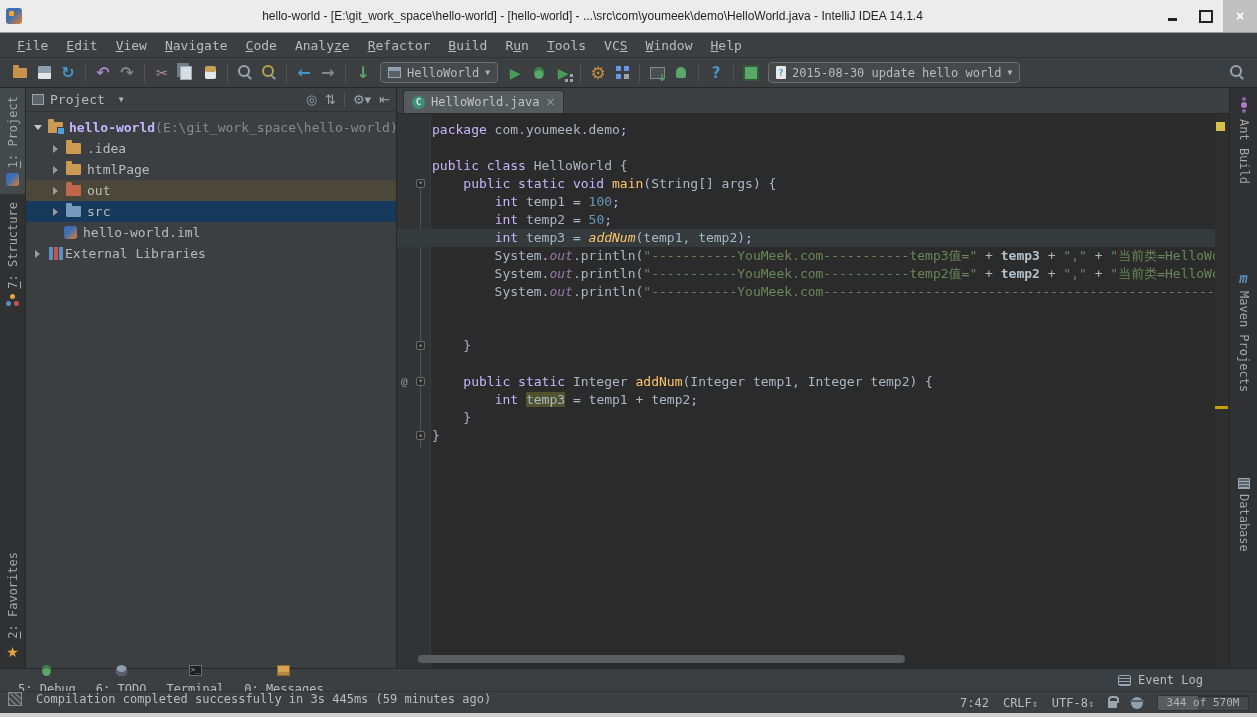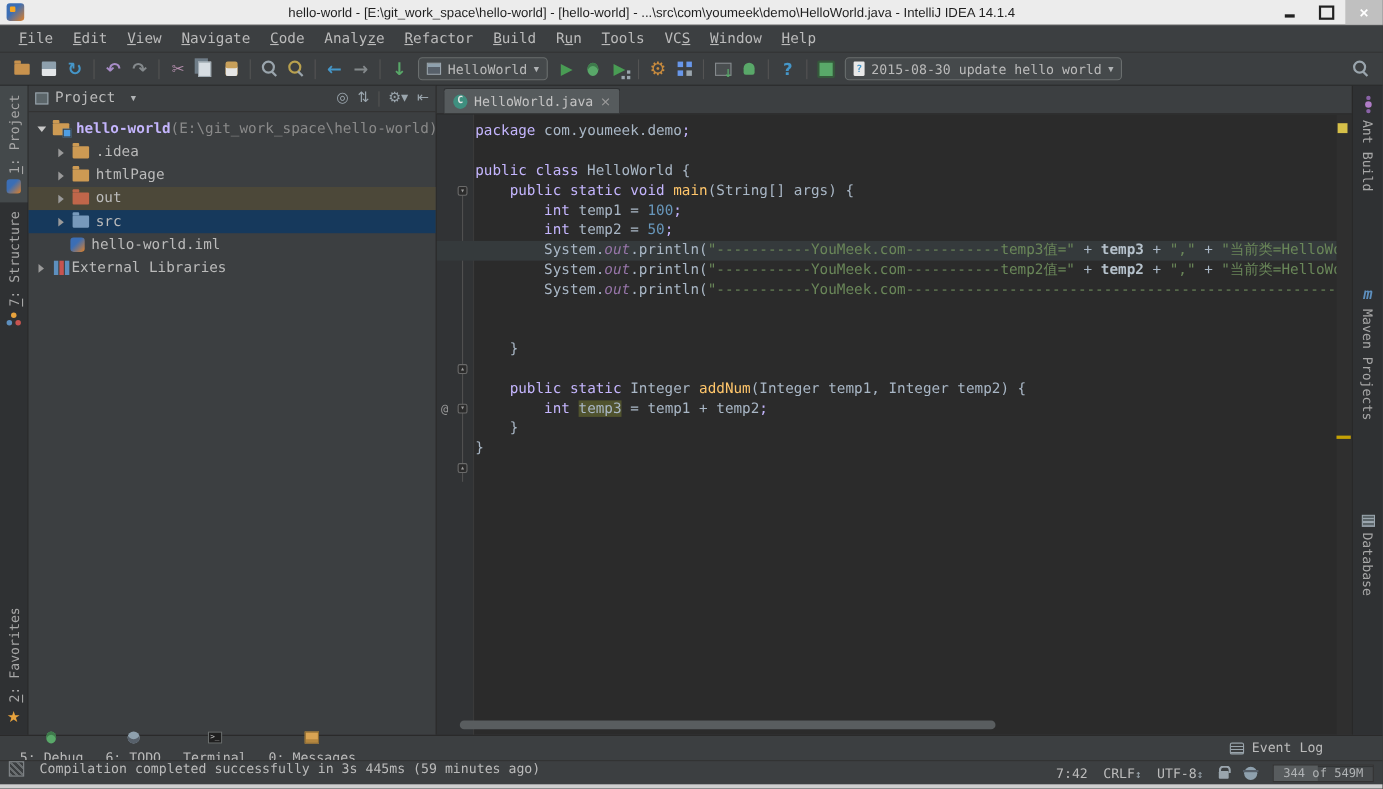--- a/index.html
+++ b/index.html
@@ -1,21 +1,21 @@
 <!DOCTYPE html>
 <html><head>
 <meta charset="utf-8">
 <style>
   * { box-sizing: border-box; margin: 0; padding: 0; }
   html,body { width:1257px; height:717px; overflow:hidden; background:#3c3f41;
               font-family:"DejaVu Sans Mono", monospace; }
   .app { position:relative; width:1257px; height:717px; display:flex; flex-direction:column; }
 
   
-  .titlebar { height:23px; background:#ececec; display:flex; align-items:center;
+  .titlebar { height:33px; background:#ececec; display:flex; align-items:center;
               font-family:"Liberation Sans", sans-serif; border-bottom:1px solid #9a9a9a; }
   .app-logo { width:16px; height:16px; margin:0 8px 0 6px; border-radius:3px;
               background:linear-gradient(135deg,#3b6eb5 40%,#e08027 100%); position:relative; flex:none;}
   .app-logo::after{content:"";position:absolute;left:3px;top:3px;width:5px;height:5px;background:#f5a623;border-radius:1px;}
   .title-text { flex:1; text-align:center; font-size:12px; color:#1f1f1f; white-space:nowrap; overflow:hidden; }
   .win-btns { display:flex; align-items:center; height:100%; flex:none; }
   .wb { width:34px; height:100%; display:flex; align-items:center; justify-content:center;
         font-size:12px; color:#222; }
   .wb-min::before{content:"";width:9px;height:3px;background:#222;margin-top:6px;}
   .wb-max::before{content:"";width:10px;height:9px;border:2px solid #222;}
@@ -340,20 +340,21 @@
             <div class="fold-marker" style="top: 317px;">▴</div>
           </div>
         <div class="current-band" style="top: 115px;"></div>
           <div class="code-lines">
             <div class="code-line"><span class="tk-k">package</span><span class="tk-p"> com.youmeek.demo</span><span class="tk-k">;</span></div>
             <div class="code-line"></div>
             <div class="code-line"><span class="tk-k">public class</span><span class="tk-p"> HelloWorld {</span></div>
             <div class="code-line"><span class="tk-p">    </span><span class="tk-k">public static void</span><span class="tk-p"> </span><span class="tk-m">main</span><span class="tk-p">(String[] args) {</span></div>
             <div class="code-line"><span class="tk-p">        </span><span class="tk-k">int</span><span class="tk-p"> temp1 = </span><span class="tk-n">100</span><span class="tk-k">;</span></div>
             <div class="code-line"><span class="tk-p">        </span><span class="tk-k">int</span><span class="tk-p"> temp2 = </span><span class="tk-n">50</span><span class="tk-k">;</span></div>
+            <div class="code-line"><span class="tk-p">        </span><span class="tk-k">int</span><span class="tk-p"> temp3 = </span><span class="tk-mi">addNum</span><span class="tk-p">(temp1, temp2)</span><span class="tk-k">;</span></div>
             <div class="code-line"><span class="tk-p">        System.</span><span class="tk-f">out</span><span class="tk-p">.println(</span><span class="tk-s">"-----------YouMeek.com-----------temp3值="</span><span class="tk-p"> + </span><span class="tk-v">temp3</span><span class="tk-p"> + </span><span class="tk-s">","</span><span class="tk-p"> + </span><span class="tk-s">"当前类=HelloWorld</span></div>
             <div class="code-line"><span class="tk-p">        System.</span><span class="tk-f">out</span><span class="tk-p">.println(</span><span class="tk-s">"-----------YouMeek.com-----------temp2值="</span><span class="tk-p"> + </span><span class="tk-v">temp2</span><span class="tk-p"> + </span><span class="tk-s">","</span><span class="tk-p"> + </span><span class="tk-s">"当前类=HelloWorld</span></div>
             <div class="code-line"><span class="tk-p">        System.</span><span class="tk-f">out</span><span class="tk-p">.println(</span><span class="tk-s">"-----------YouMeek.com--------------------------------------------------------------------------------</span></div>
             <div class="code-line"></div>
             <div class="code-line"></div>
             <div class="code-line"><span class="tk-p">    }</span></div>
             <div class="code-line"></div>
             <div class="code-line"><span class="tk-p">    </span><span class="tk-k">public static</span><span class="tk-p"> Integer </span><span class="tk-m">addNum</span><span class="tk-p">(Integer temp1, Integer temp2) {</span></div>
             <div class="code-line"><span class="tk-p">        </span><span class="tk-k">int</span><span class="tk-p"> </span><span class="tk-h">temp3</span><span class="tk-p"> = temp1 + temp2</span><span class="tk-k">;</span></div>
             <div class="code-line"><span class="tk-p">    }</span></div>
@@ -412,18 +413,18 @@
   <div class="statusbar">
     <div class="hatch"></div>
     <div class="sb-msg">Compilation completed successfully in 3s 445ms (59 minutes ago)</div>
     <div class="sb-right">
       <span>7:42</span>
       <span><span>CRLF</span><span class="updown">↕</span></span>
       <span><span>UTF-8</span><span class="updown">↕</span></span>
       <span class="lock-icon"></span>
       <span class="hector-icon"></span>
       <div class="memory">
-          <span>344 of 549M</span>
+          <span>344 of 570M</span>
         </div>
     </div>
   </div>
   <div class="frame-bottom"></div>
 </div>
 
 </body></html>

